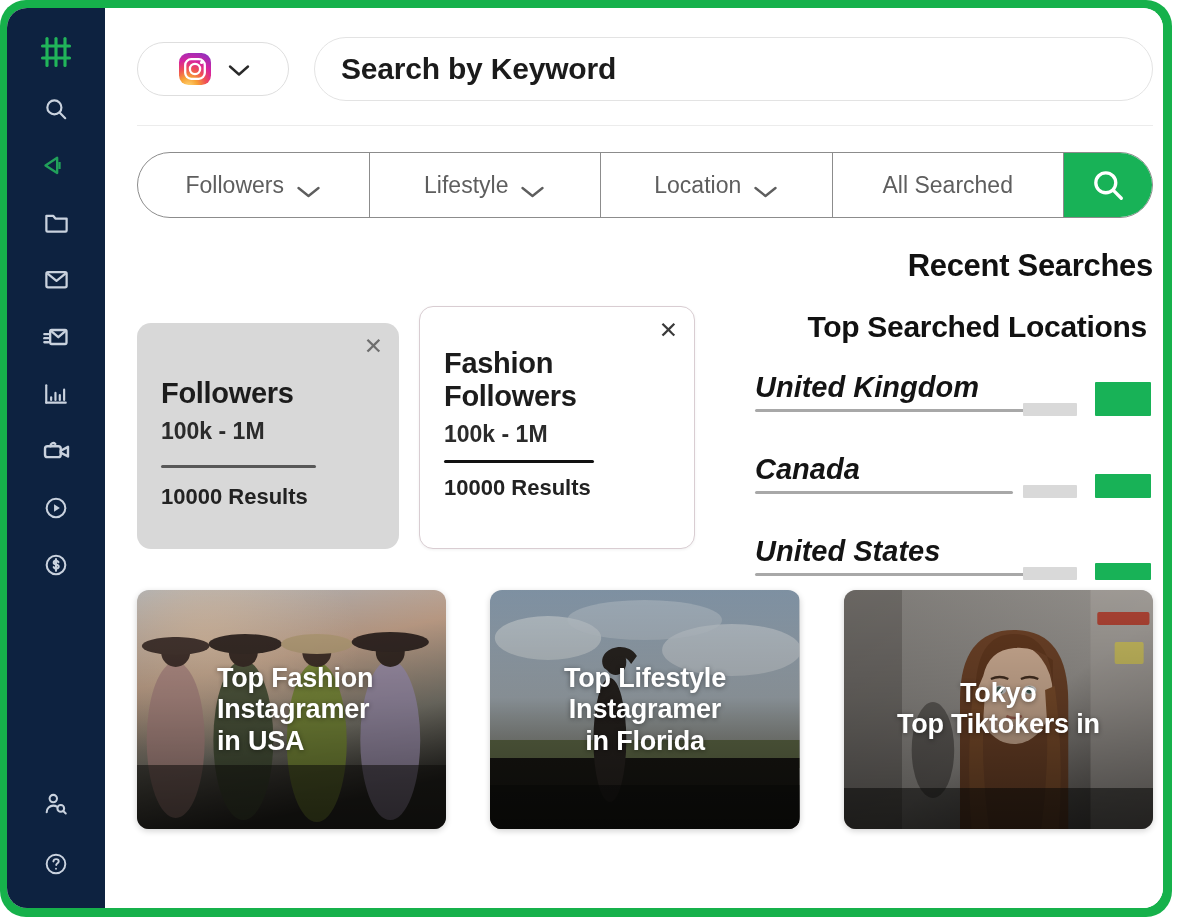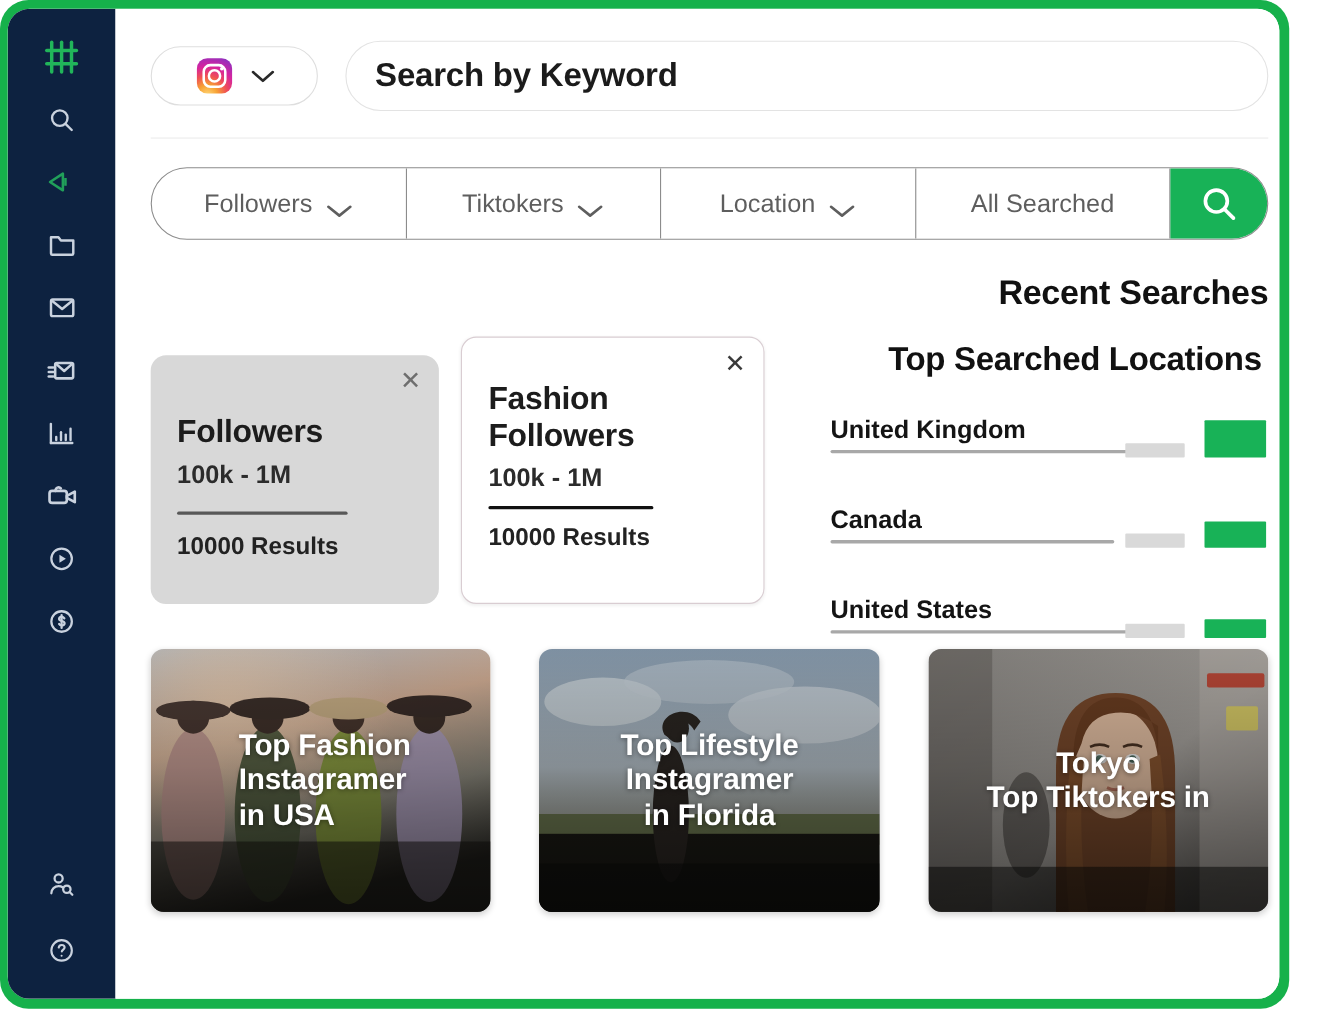--- a/index.html
+++ b/index.html
@@ -225,26 +225,27 @@
     letter-spacing: -0.3px;
     text-align: right;
     padding-right: 6px;
   }
   .loc-row {
     margin-top: 20px;
     position: relative;
     height: 62px;
   }
   .loc-name {
-    font-size: 23px;
+    font-size: 29px;
     font-weight: 600;
     color: #141414;
     position: absolute;
     left: 2px;
     bottom: 22px;
+    font-style: italic;
   }
   .loc-track {
     position: absolute;
     left: 2px; bottom: 14px;
     height: 3px;
     background: #a8a8a8;
     border-radius: 2px;
   }
   .loc-grey {
     position: absolute;
@@ -480,21 +481,21 @@
       <div class="filter-cell">
         <span>Followers</span>
         <span class="chev-sm">
           <svg width="25" height="14" viewBox="0 0 25 14" fill="none" stroke="#5e5e5e" stroke-width="2.4" stroke-linecap="round" stroke-linejoin="round">
             <polyline points="2.5,3 12.5,11 22.5,3"></polyline>
               </svg>
         </span>
       </div>
 
       <div class="filter-cell">
-        <span>Tiktokers</span>
+        <span>Lifestyle</span>
         <span class="chev-sm">
           <svg width="25" height="14" viewBox="0 0 25 14" fill="none" stroke="#5e5e5e" stroke-width="2.4" stroke-linecap="round" stroke-linejoin="round">
             <polyline points="2.5,3 12.5,11 22.5,3"></polyline>
               </svg>
         </span>
       </div>
 
       <div class="filter-cell">
         <span>Location</span>
         <span class="chev-sm">

